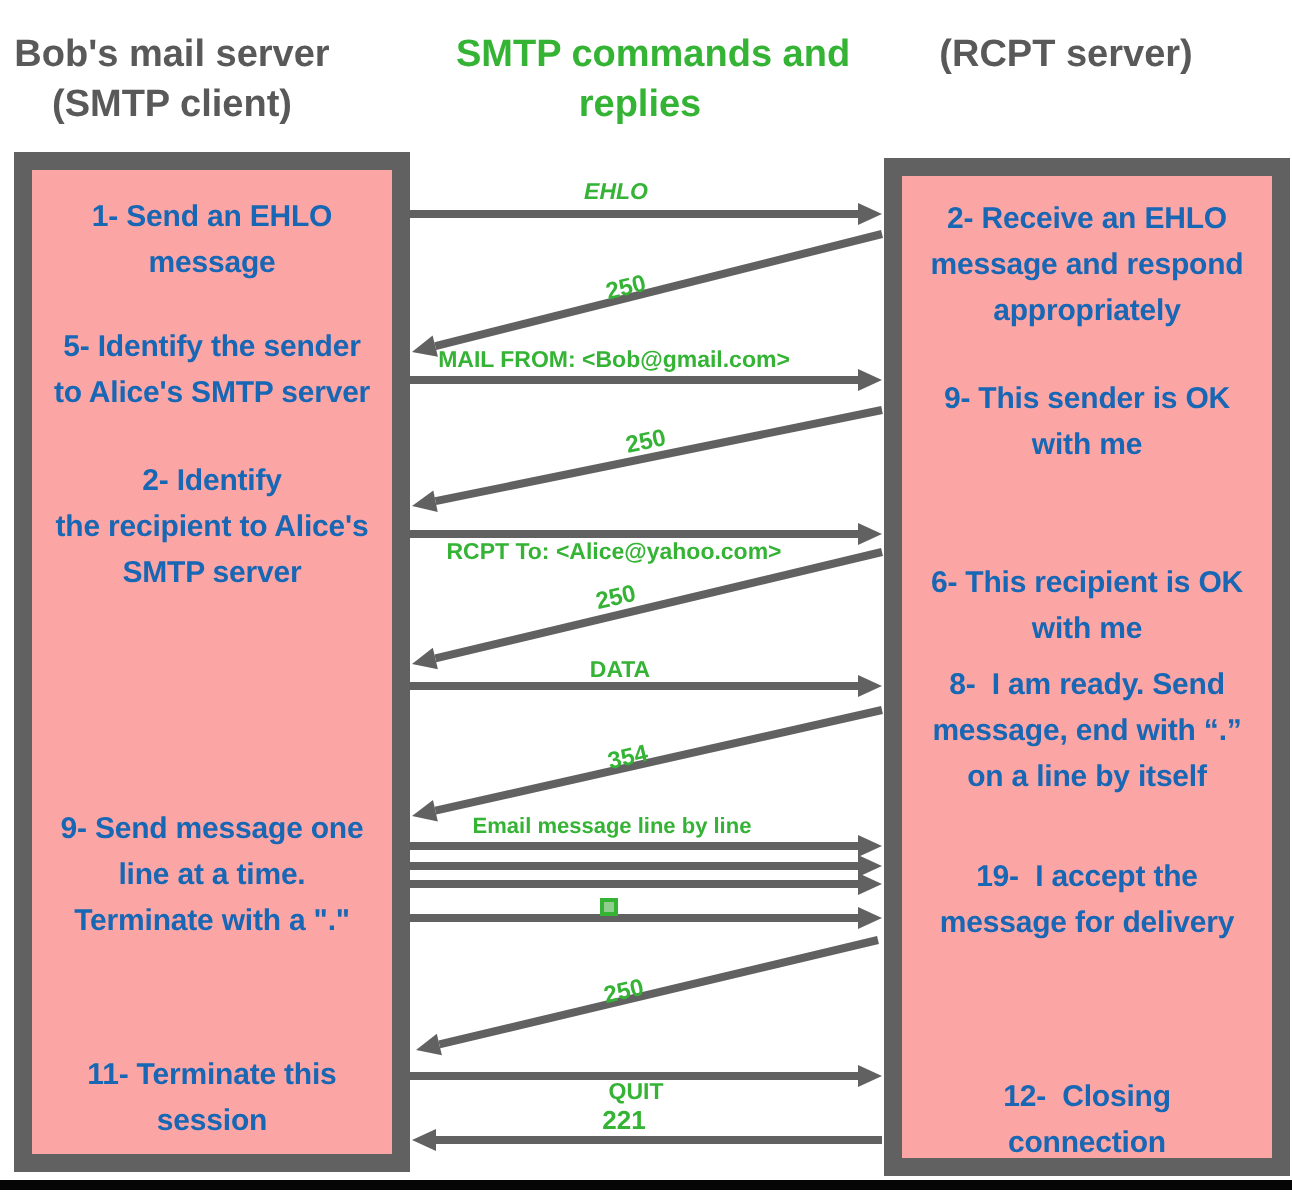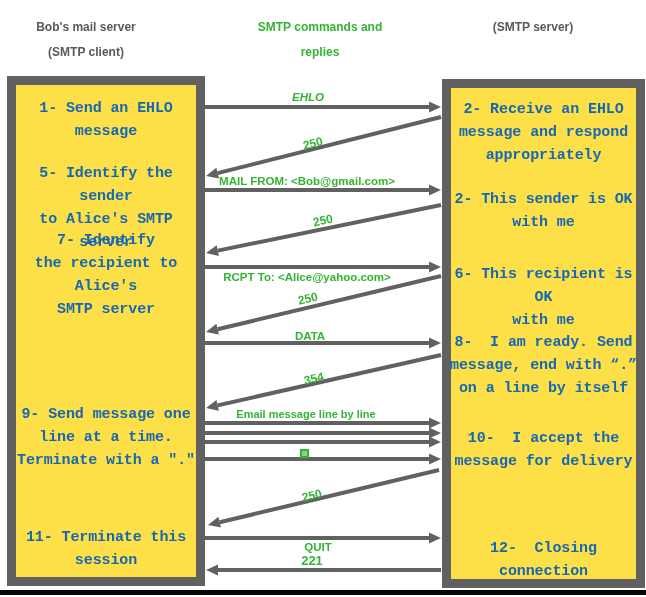--- a/index.html
+++ b/index.html
@@ -1,35 +1,35 @@
 <!DOCTYPE html>
 <html style="--blue: #1767B4; --green: #35B335; --gray: #616161; --hgray: #595959;"><head>
 <meta charset="utf-8">
 <style>
   html,body{margin:0;padding:0;background:#ffffff;}
   *{box-sizing:border-box;}
   .stage{
     position:relative;width:646px;height:597px;overflow:hidden;background:#fff;
     font-family:"Liberation Sans",sans-serif;font-weight:bold;
   }
-  .hdr{position:absolute;top:15px;text-align:center;font-size:12px;line-height:25px;color:var(--hgray);}
+  .hdr{position:absolute;top:15px;text-align:center;font-size:19px;line-height:25px;color:var(--hgray);}
   .hdr-left{left:0;width:172px;}
   .hdr-center{left:228px;width:184px;color:var(--green);}
   .hdr-right{left:442px;width:182px;}
   .hdr div{white-space:nowrap;}
-  .sbox{position:absolute;background:#fde047;border:9px solid var(--gray);font-family:Liberation Mono, monospace;}
+  .sbox{position:absolute;background:#fca5a5;border:9px solid var(--gray);}
   .box-left{left:7px;top:76px;width:198px;height:510px;}
   .box-right{left:442px;top:79px;width:203px;height:509px;padding-left:16px;}
   .step{
     position:absolute;left:-6px;right:-6px;text-align:center;white-space:pre-wrap;
     color:var(--blue);font-size:15px;line-height:23px;letter-spacing:-0.1px;
   }
   .box-left .s0{top:12px;}  .box-left .s1{top:77px;}  .box-left .s2{top:144px;}
   .box-left .s3{top:222px;} .box-left .s4{top:318px;} .box-left .s5{top:441px;}
-  .box-right .s0{top:10px;} .box-right .s1{top:100px;} .box-right .s2{top:175px;}
+  .box-right .s0{top:10px;} .box-right .s1{top:100px;} .box-right .s2{top:192px;}
   .box-right .s3{top:243px;} .box-right .s4{top:339px;} .box-right .s5{top:449px;}
   #arrow-svg{position:absolute;left:0;top:0;width:646px;height:597px;}
   .alabel{
     position:absolute;color:var(--green);font-size:11.5px;line-height:13px;
     white-space:nowrap;transform:translate(-50%,-50%);
   }
   .dot{
     position:absolute;width:9px;height:9px;border:2px solid var(--green);
     background:#8FCE8F;
   }
@@ -42,50 +42,50 @@
 
   <div class="hdr hdr-left">
     <div>Bob's mail server</div>
     <div>(SMTP client)</div>
   </div>
   <div class="hdr hdr-center">
     <div>SMTP commands and</div>
     <div>replies</div>
   </div>
   <div class="hdr hdr-right">
-    <div>(SMTP server)</div>
+    <div>(RCPT server)</div>
   </div>
 
   <div class="sbox box-left">
     <div class="step s0">1- Send an EHLO
 message</div>
     <div class="step s1">5- Identify the sender
 to Alice's SMTP server</div>
-    <div class="step s2">7- Identify
+    <div class="step s2">2- Identify
 the recipient to Alice's
 SMTP server</div>
     <div class="step s4">9- Send message one
 line at a time.
 Terminate with a "."</div>
     <div class="step s5">11- Terminate this
 session</div>
   </div>
 
   <div class="sbox box-right">
     <div class="step s0">2- Receive an EHLO
 message and respond
 appropriately</div>
-    <div class="step s1">2- This sender is OK
+    <div class="step s1">9- This sender is OK
 with me</div>
     <div class="step s2">6- This recipient is OK
 with me</div>
     <div class="step s3">8-  I am ready. Send
 message, end with “.”
 on a line by itself</div>
-    <div class="step s4">10-  I accept the
+    <div class="step s4">19-  I accept the
 message for delivery</div>
     <div class="step s5">12-  Closing
 connection</div>
   </div>
 
   <svg id="arrow-svg" viewBox="0 0 646 597" xmlns="http://www.w3.org/2000/svg">
       <line x1="205" y1="107" x2="429" y2="107" stroke="#616161" stroke-width="4"></line>
       <polygon points="441,107 429,112.5 429,101.5" fill="#616161"></polygon>
       <line x1="441" y1="117" x2="217.63879082985247" y2="173.0779206001647" stroke="#616161" stroke-width="4"></line>
       <polygon points="206,176 216.2995044382613,167.74347480314898 218.97807722144364,178.41236639718042" fill="#616161"></polygon>

